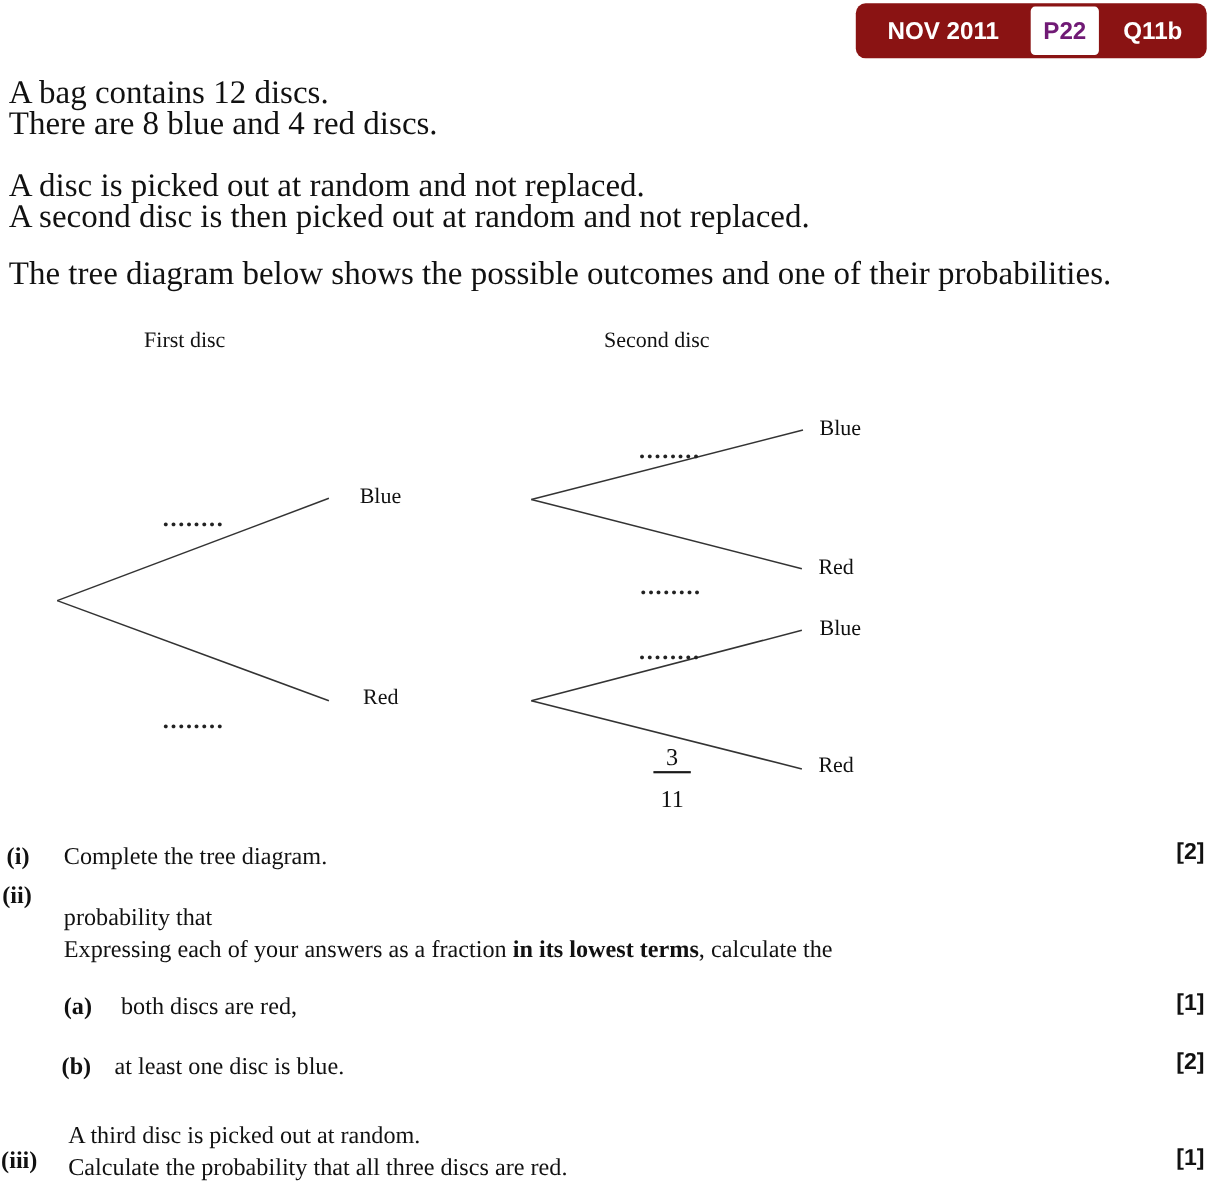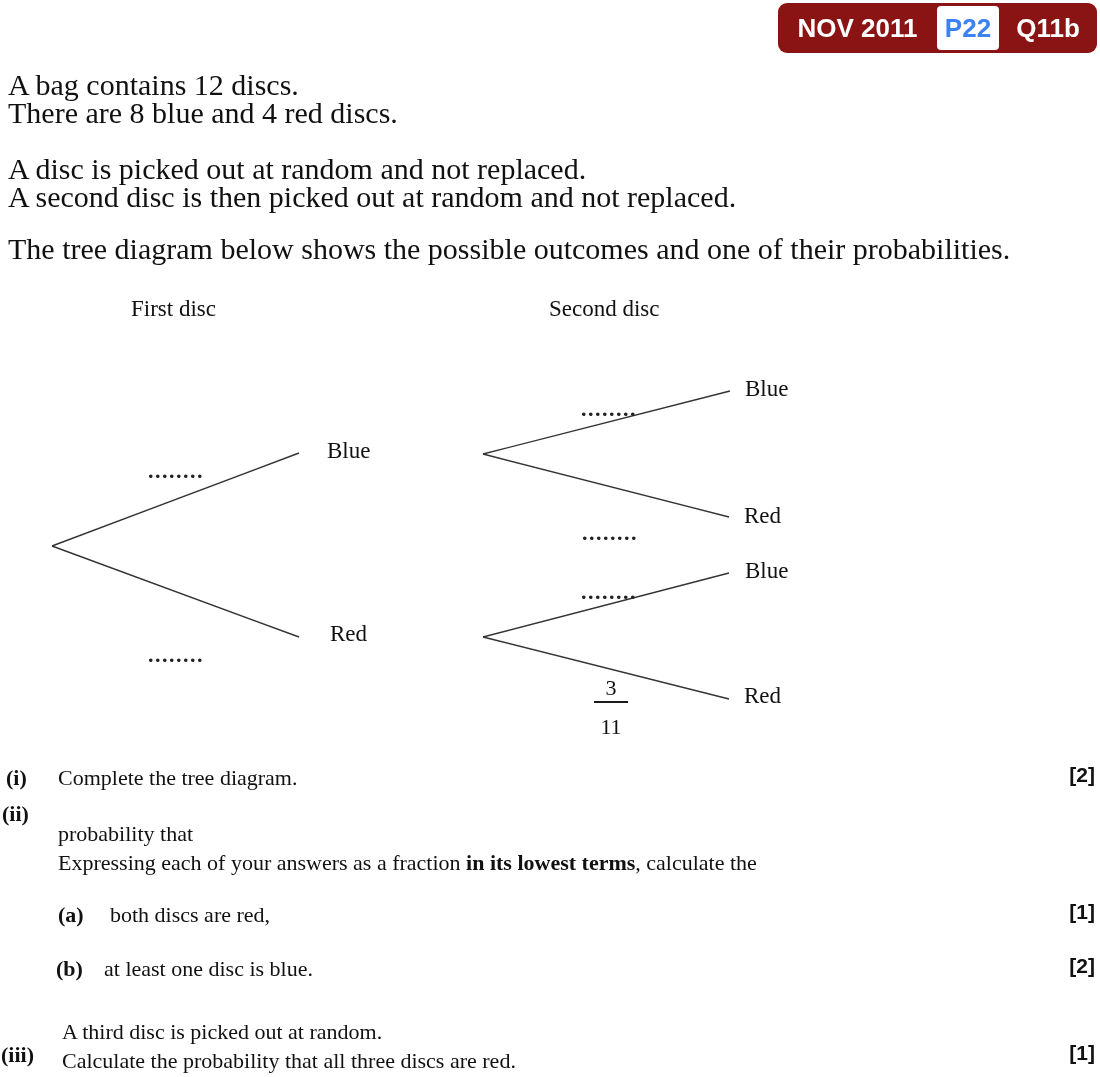--- a/index.html
+++ b/index.html
@@ -18,35 +18,35 @@
   #badge {
     position: absolute;
     left: 778px; top: 3px;
     width: 319px; height: 50px;
     background: #8a1313;
     border-radius: 9px;
     display: flex;
     align-items: stretch;
     font-family: "Liberation Sans", sans-serif;
     font-weight: bold;
-    font-size: 26px;
+    font-size: 22px;
   }
   .badge-seg {
     display: flex;
     align-items: center;
     justify-content: center;
     color: #ffffff;
     white-space: nowrap;
   }
   #badge-session { width: 159px; }
   #badge-paper {
     width: 62px;
     margin: 3px 0;
     background: #ffffff;
-    color: #3b82f6;
+    color: #701a75;
     border-radius: 4px;
   }
   #badge-question { flex: 1; }
 
   
   .bodytext {
     font-size: 30px;
     line-height: 28px;
     white-space: nowrap;
   }
@@ -57,21 +57,21 @@
     font-size: 21px;
     width: 75px;
     text-align: right;
     white-space: nowrap;
   }
 
   
   #tree-svg { position: absolute; left: 0; top: 0; width: 1100px; height: 1077px; }
   #tree-svg line { stroke: #333333; stroke-width: 1.4; }
   .tree-label {
-    font-size: 23px;
+    font-size: 20px;
     line-height: 28px;
     white-space: nowrap;
   }
   .dots {
     font-size: 22px;
     line-height: 20px;
     letter-spacing: 1.5px;
     font-weight: bold;
     color: #222222;
     white-space: nowrap;

